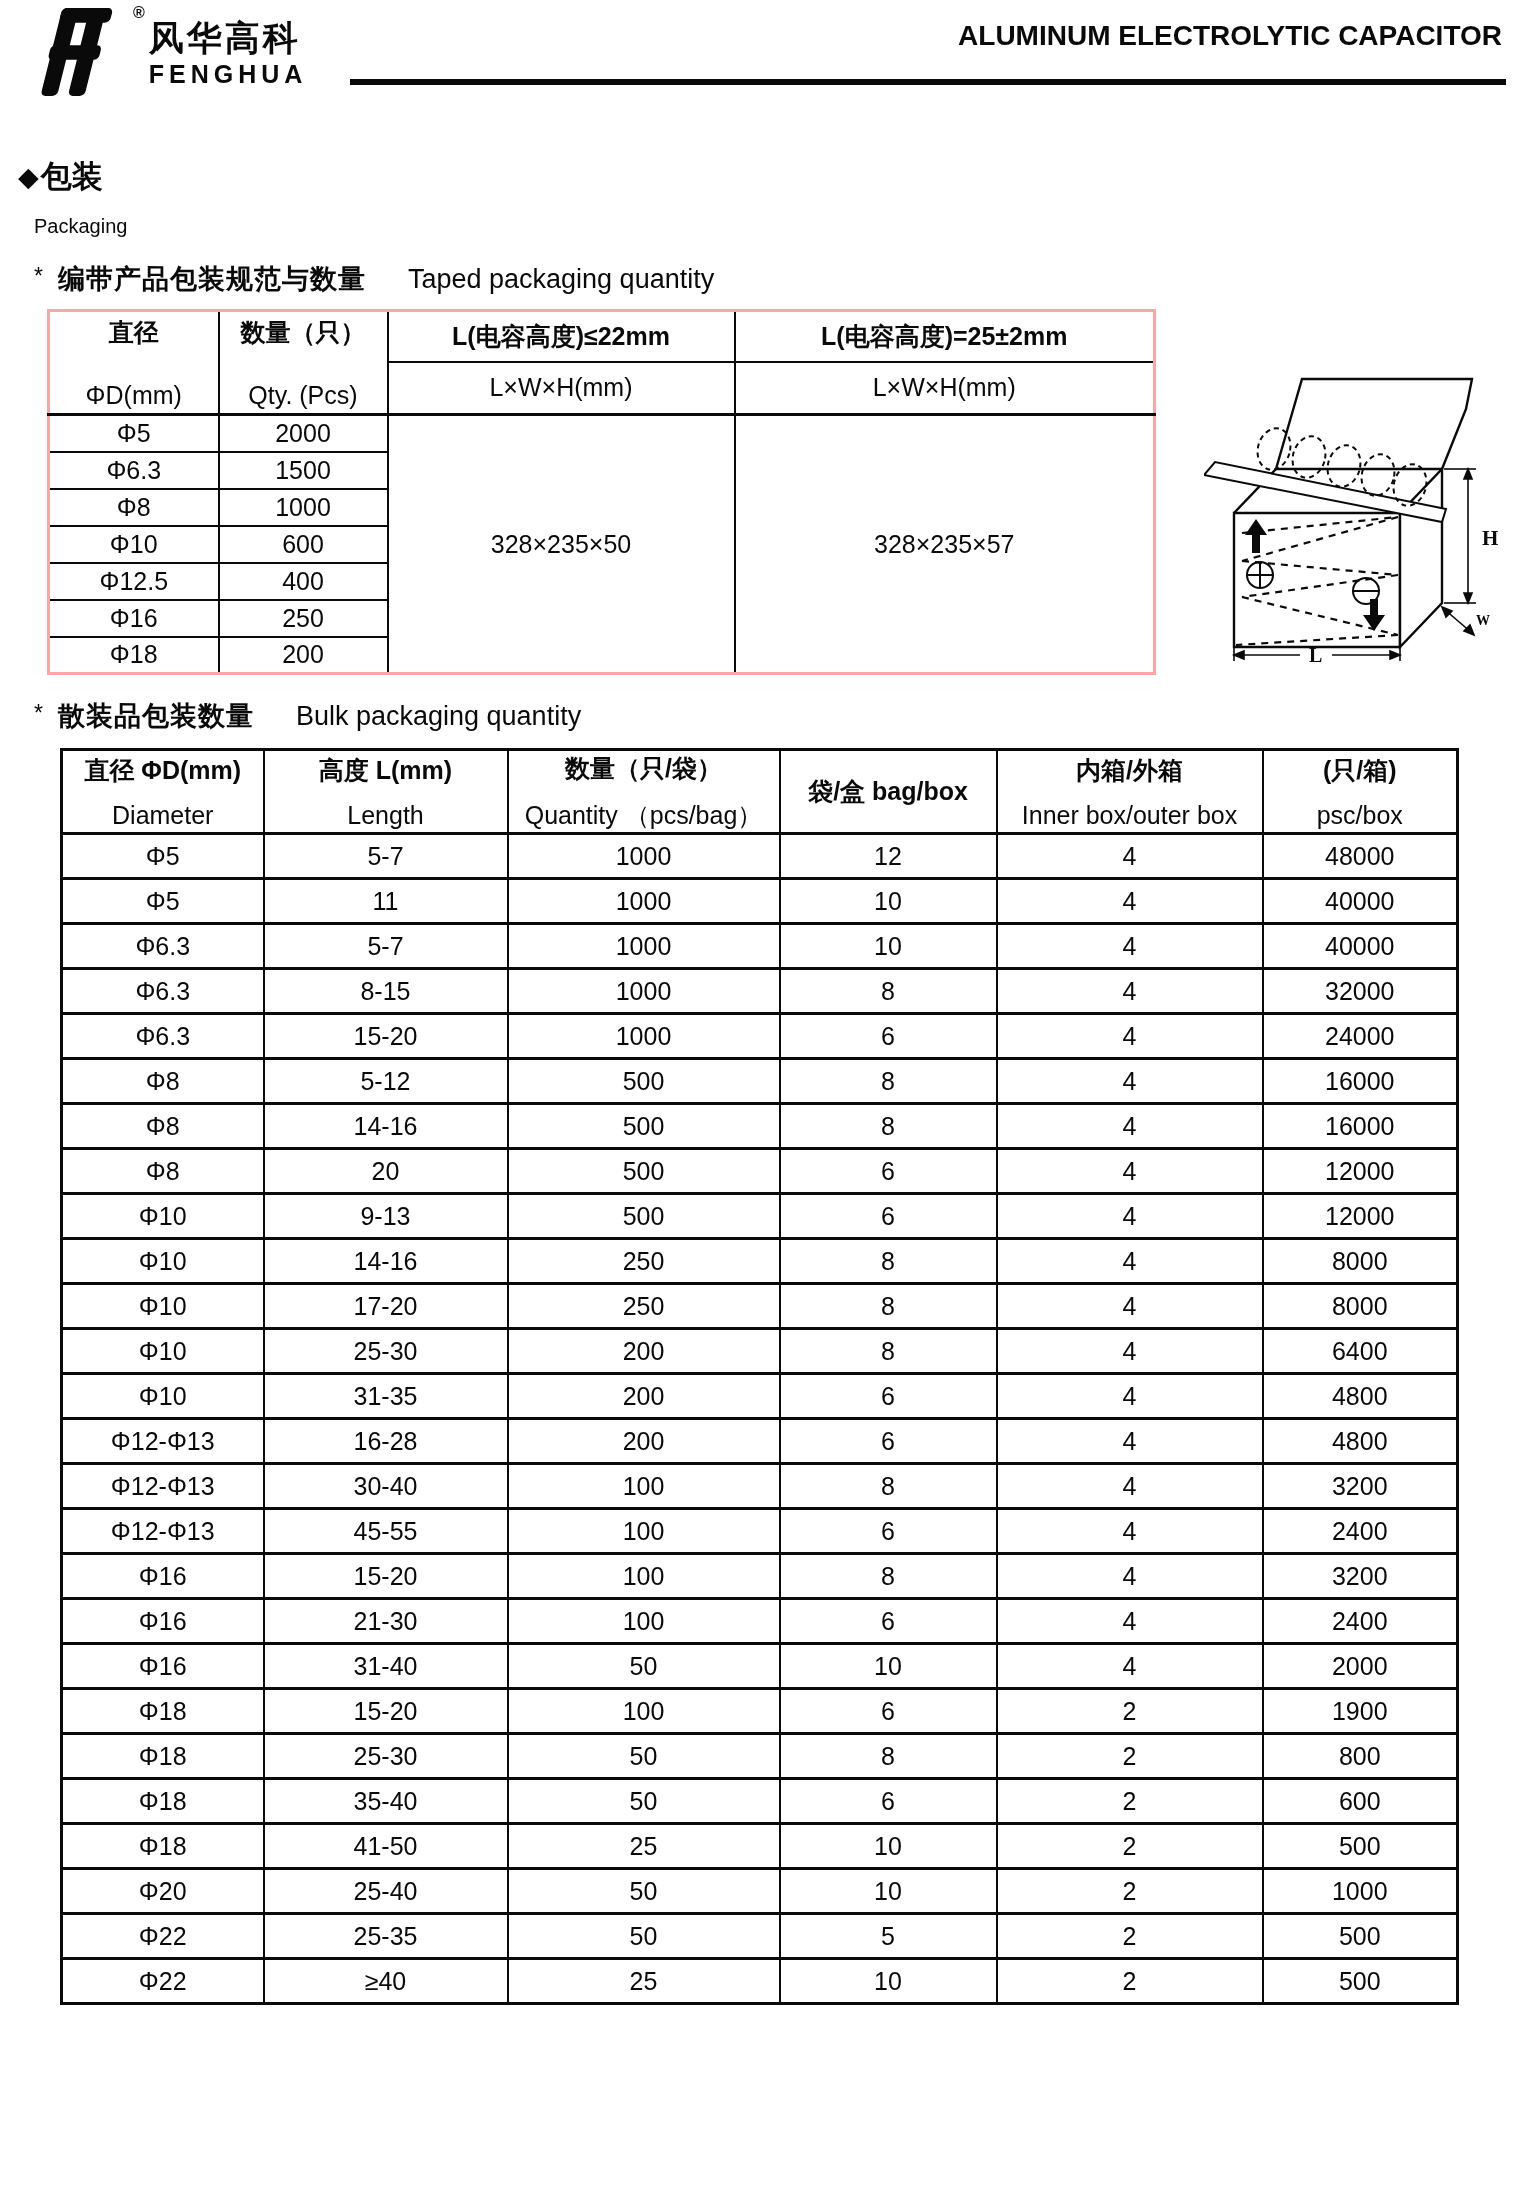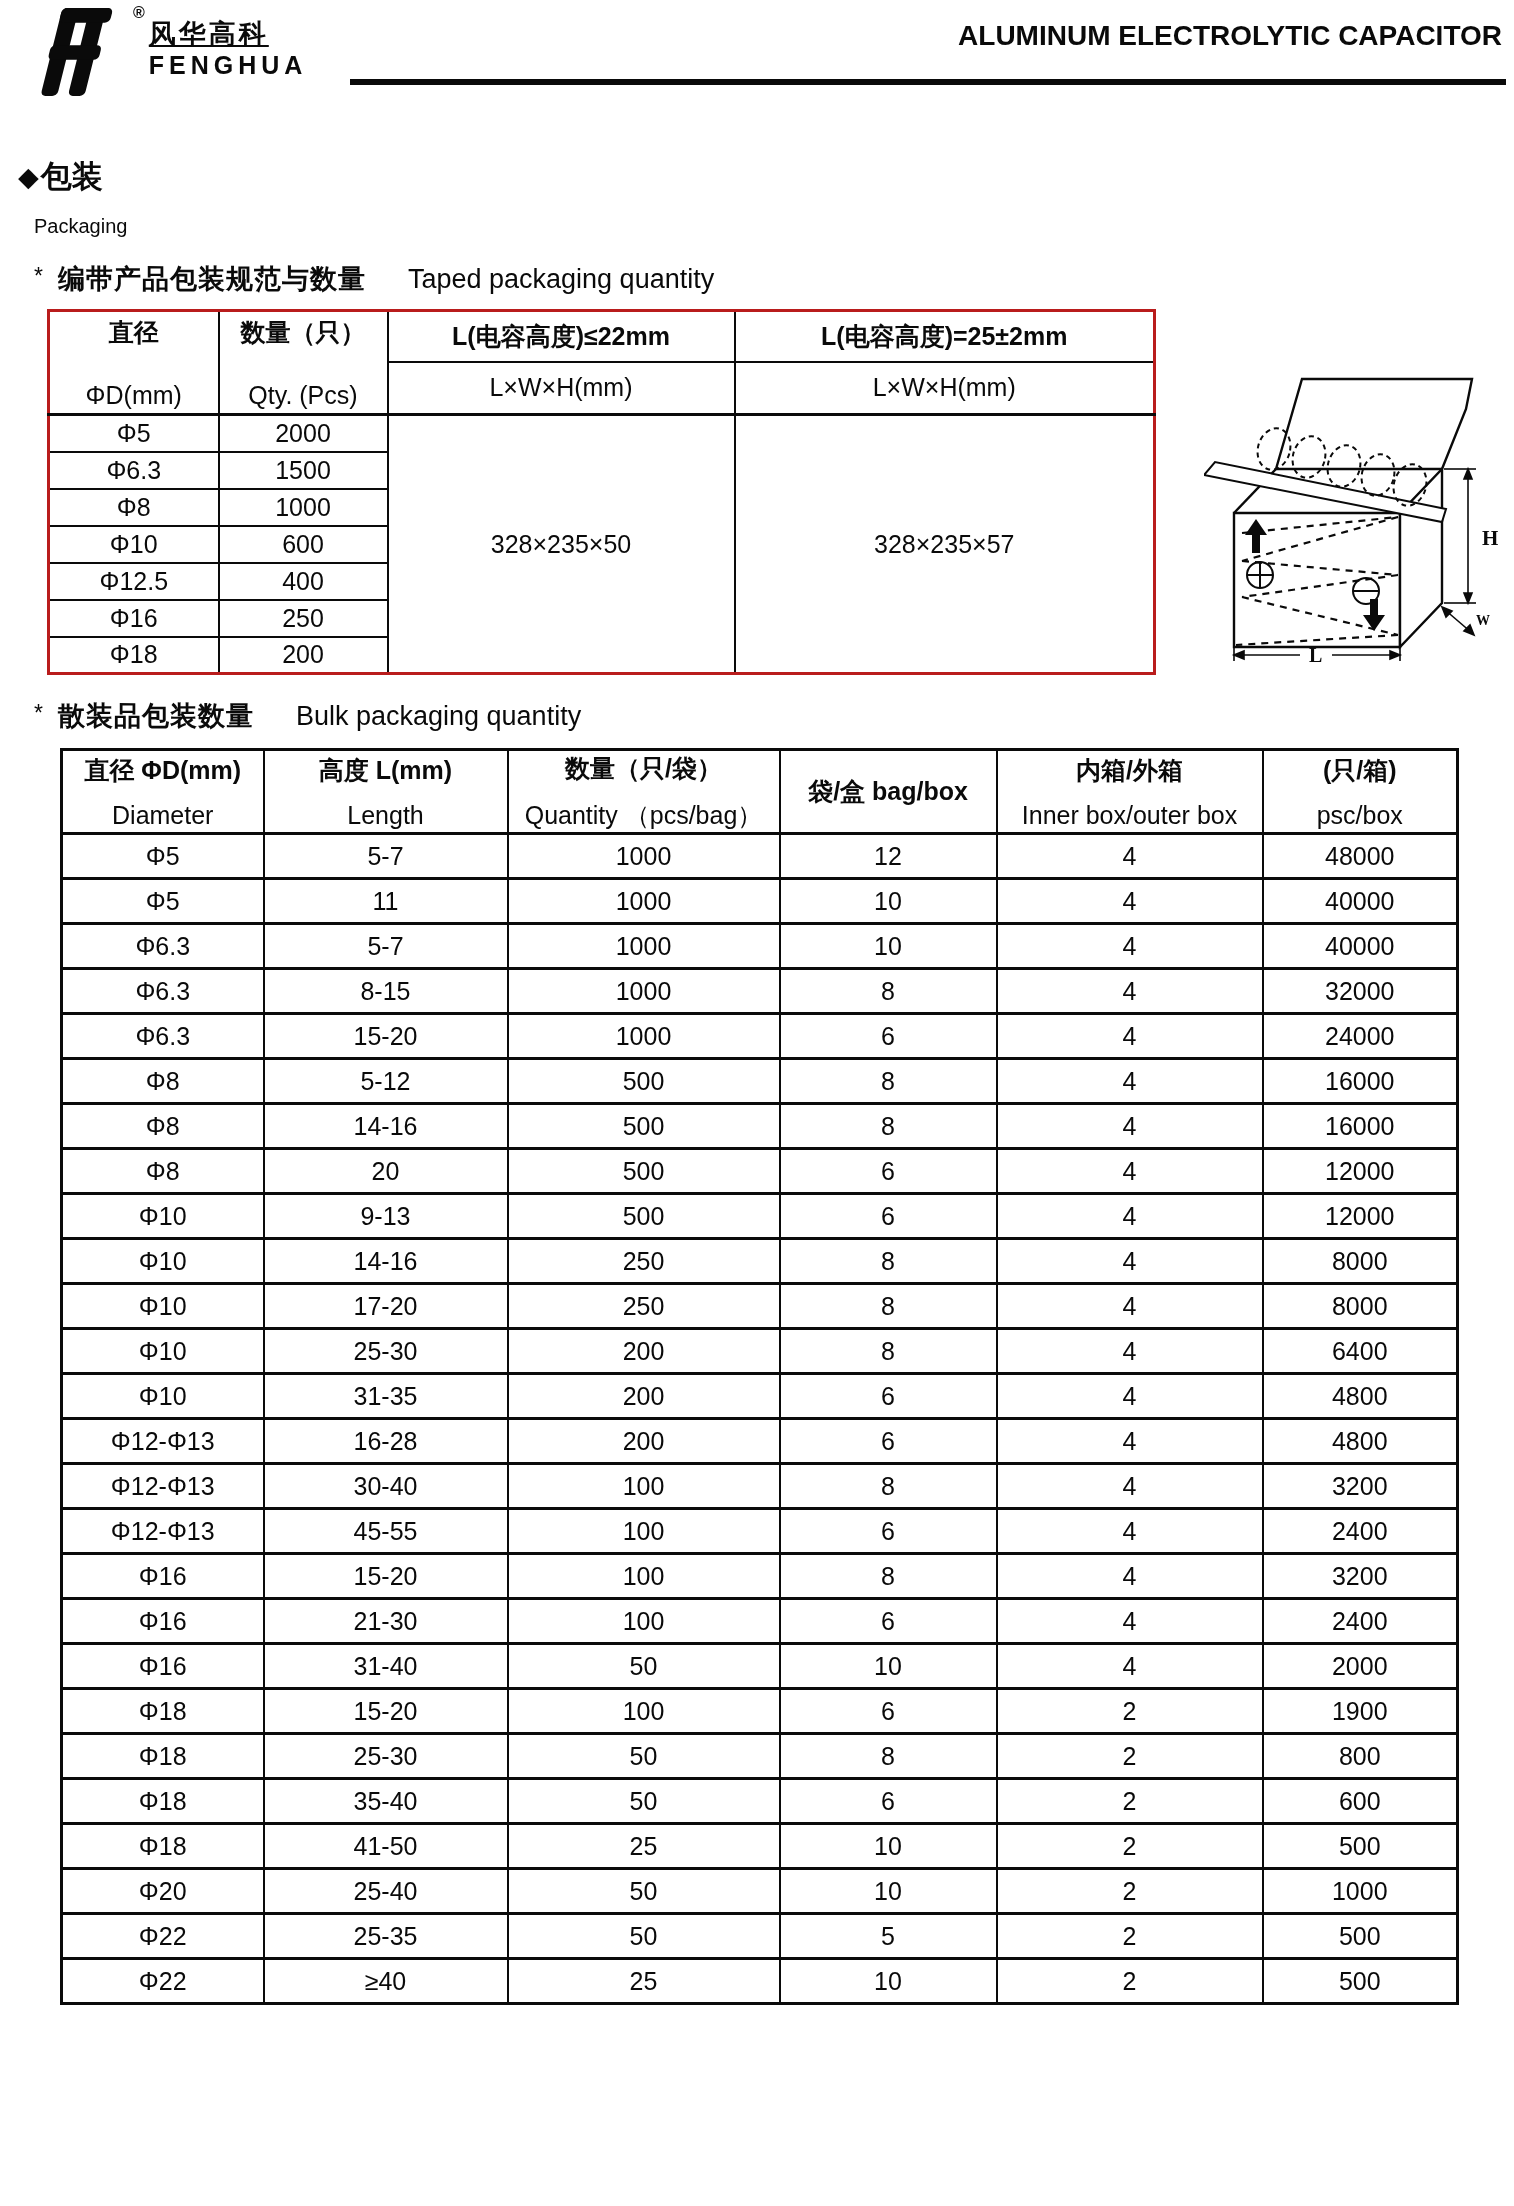--- a/index.html
+++ b/index.html
@@ -9,21 +9,21 @@
     background:#ffffff; color:#0a0a0a;
     font-family:"Liberation Sans","DejaVu Sans",sans-serif;
     overflow:hidden;
   }
 
   
   .brand { position:absolute; top:8px; left:30px; display:flex; align-items:flex-start; }
   .logo-mark { width:100px; height:88px; flex:0 0 auto; }
   .reg { font-size:16px; font-weight:bold; margin:-4px 4px 0 3px; }
   .brand-text { margin-top:12px; }
-  .brand-cn { font-size:27px; font-weight:bold; letter-spacing:3px; line-height:1.05;text-decoration:underline; }
+  .brand-cn { font-size:35px; font-weight:bold; letter-spacing:3px; line-height:1.05; }
   .brand-en { font-size:25px; font-weight:bold; letter-spacing:5px; margin-top:3px; }
   .doc-title {
     position:absolute; top:20px; right:12px;
     font-size:28px; font-weight:bold; letter-spacing:0; white-space:nowrap;
   }
   .header-rule { position:absolute; top:79px; left:350px; right:8px; height:6px; background:#0a0a0a; }
 
   
   .content { position:absolute; top:156px; left:18px; right:0; }
   .sec-cn { font-size:31px; font-weight:bold; display:flex; align-items:center; }
@@ -34,21 +34,21 @@
   .sub .cn { font-weight:bold; letter-spacing:1px; }
   .sub .en { margin-left:42px; font-weight:normal; }
 
   
   table { border-collapse:collapse; table-layout:fixed; background:#fff; }
   td,th { border:2px solid #0a0a0a; text-align:center; vertical-align:middle;
           padding:0; font-size:25px; font-weight:normal; overflow:hidden; }
 
   
   .taped-wrap { display:flex; align-items:flex-start; margin:12px 0 0 29px; }
-  .t1 { width:1106px; border:3px solid #b91c1c; }
+  .t1 { width:1106px; border:3px solid #fca5a5; }
   .t1 .hr1 td { height:51px; border-bottom-width:2px; }
   .t1 .hr2 td { height:53px; }
   .t1 tbody tr td { height:37px; }
   .t1 tbody tr:first-child td { border-top:3px solid #0a0a0a; }
   .t1 .two-line .l1 { margin-bottom:32px; font-weight:bold; }
   .t1 .two-line .l2 { font-weight:normal; }
   .t1 .hr1 .l1 { font-weight:bold; }
 
   
   .diagram { margin:54px 0 0 48px; width:306px; height:300px; flex:0 0 auto; }

